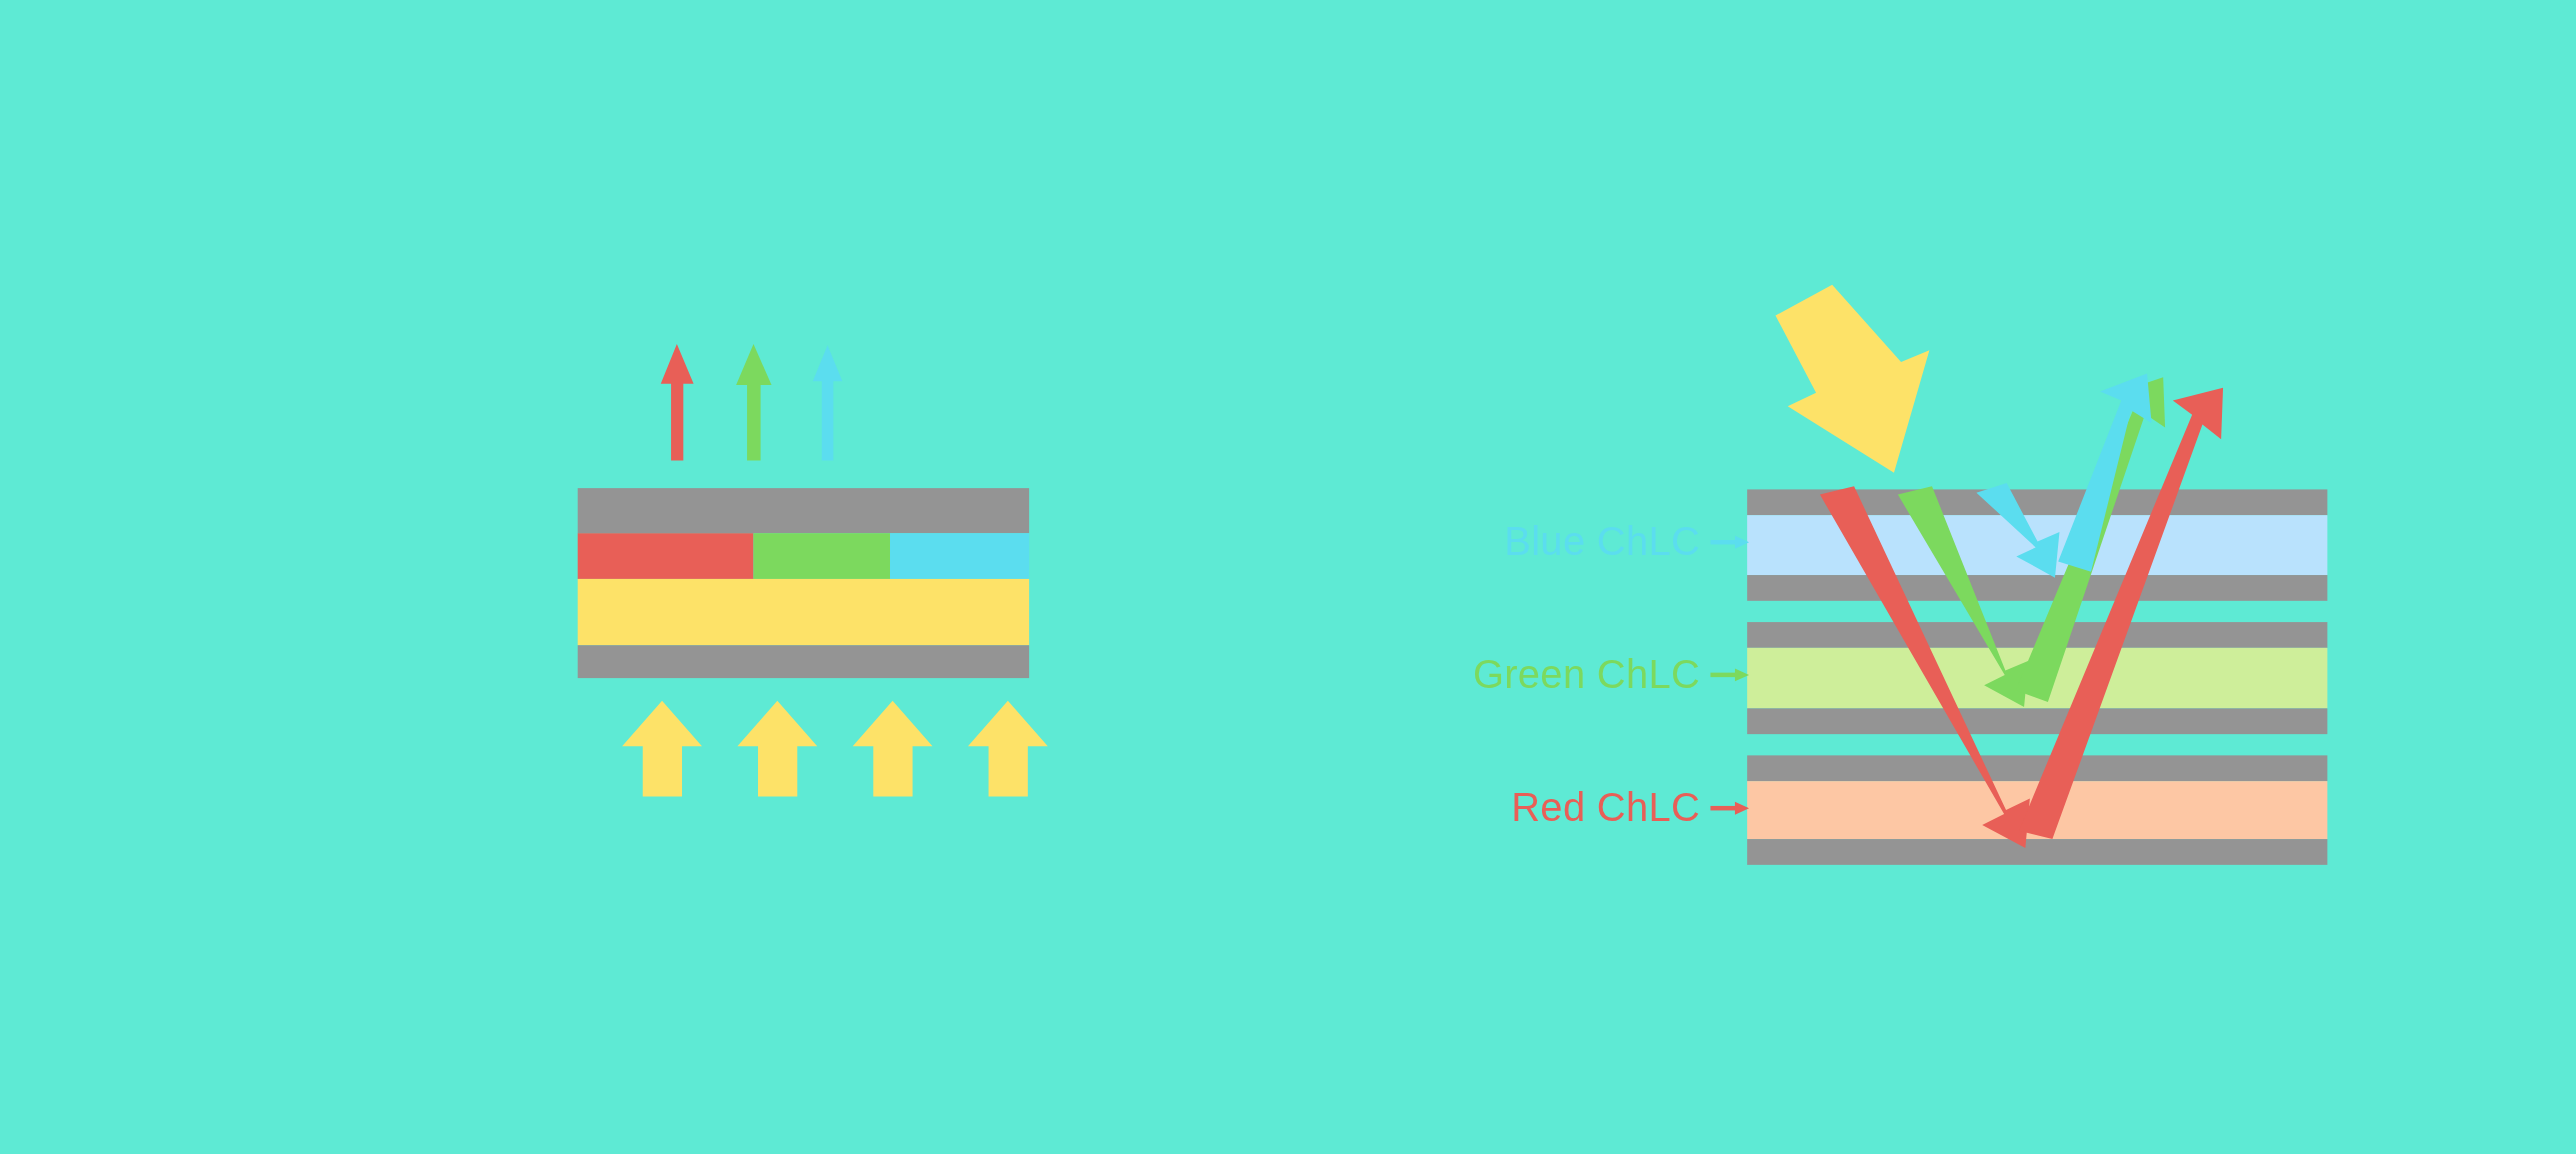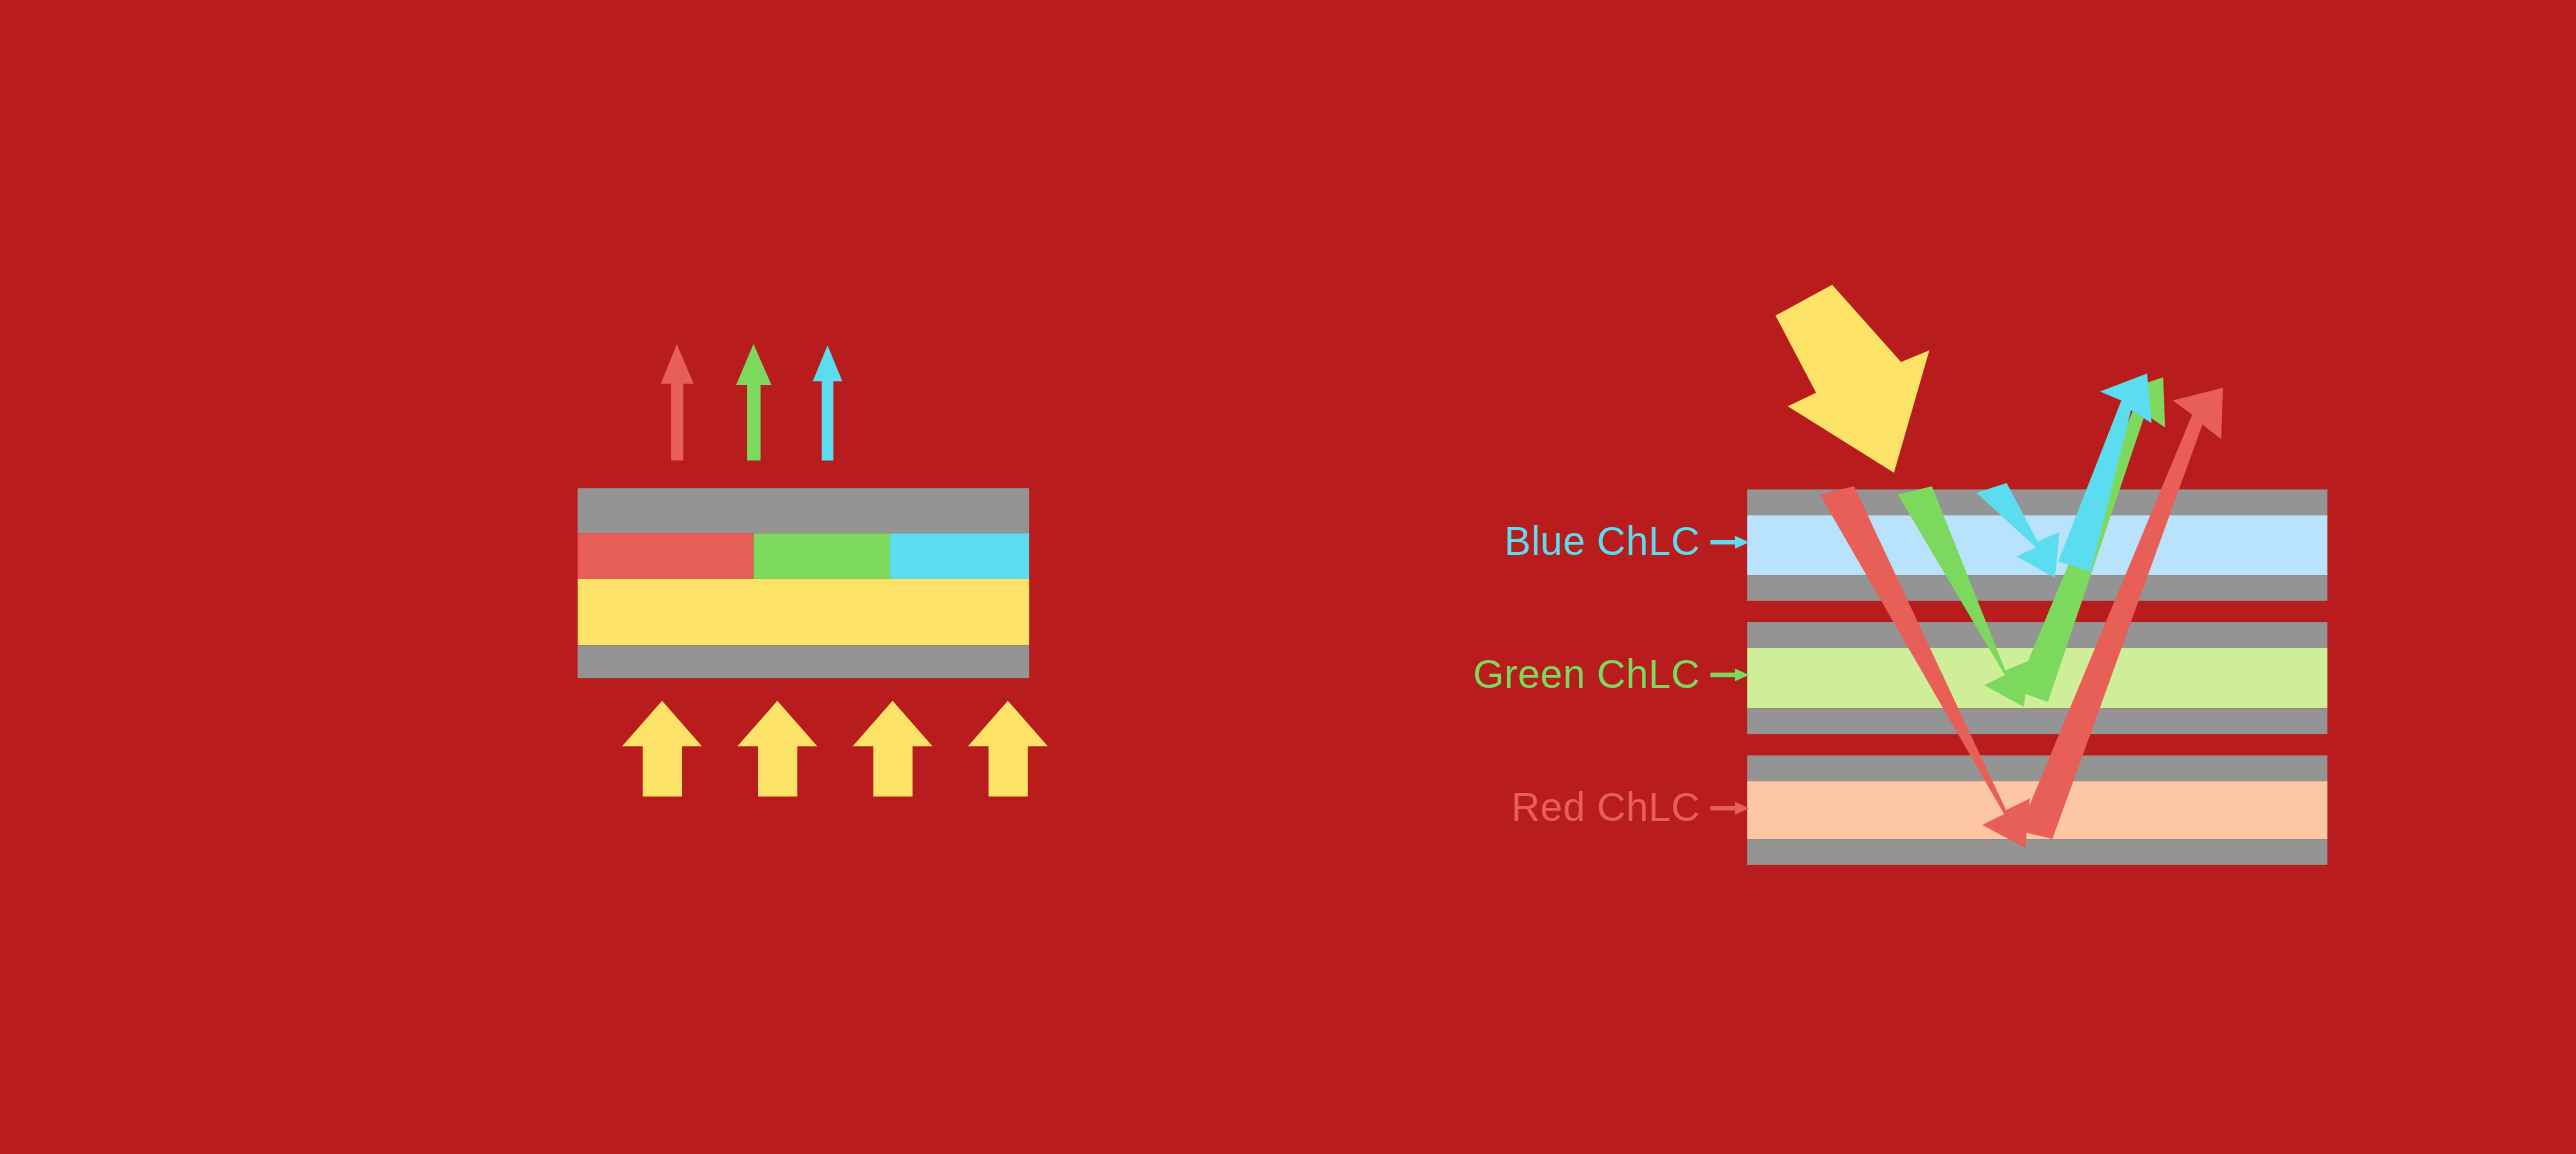--- a/index.html
+++ b/index.html
@@ -1,18 +1,18 @@
 <!DOCTYPE html>
 <html style="font-size:10.3px"><head>
 <meta charset="utf-8">
 <style>
   html,body{margin:0;padding:0;background:#ffffff;}
   body{width:2576px;height:1154px;overflow:hidden;
        font-family:"Liberation Sans", sans-serif;}
-  #stage{position:relative;width:2576px;height:1154px;background:#b91c1c;}
+  #stage{position:relative;width:2576px;height:1154px;background:#5eead4;}
   svg{display:block;}
   .lbl{font-family:"Liberation Sans", sans-serif;font-size:62px;font-weight:400;letter-spacing:0.5px;}
 </style>
 </head>
 <body style="background: rgb(255, 255, 255);">
 
 <div id="stage">
 
 <svg width="2576" height="1154" viewBox="0 0 4000 1792">
 

